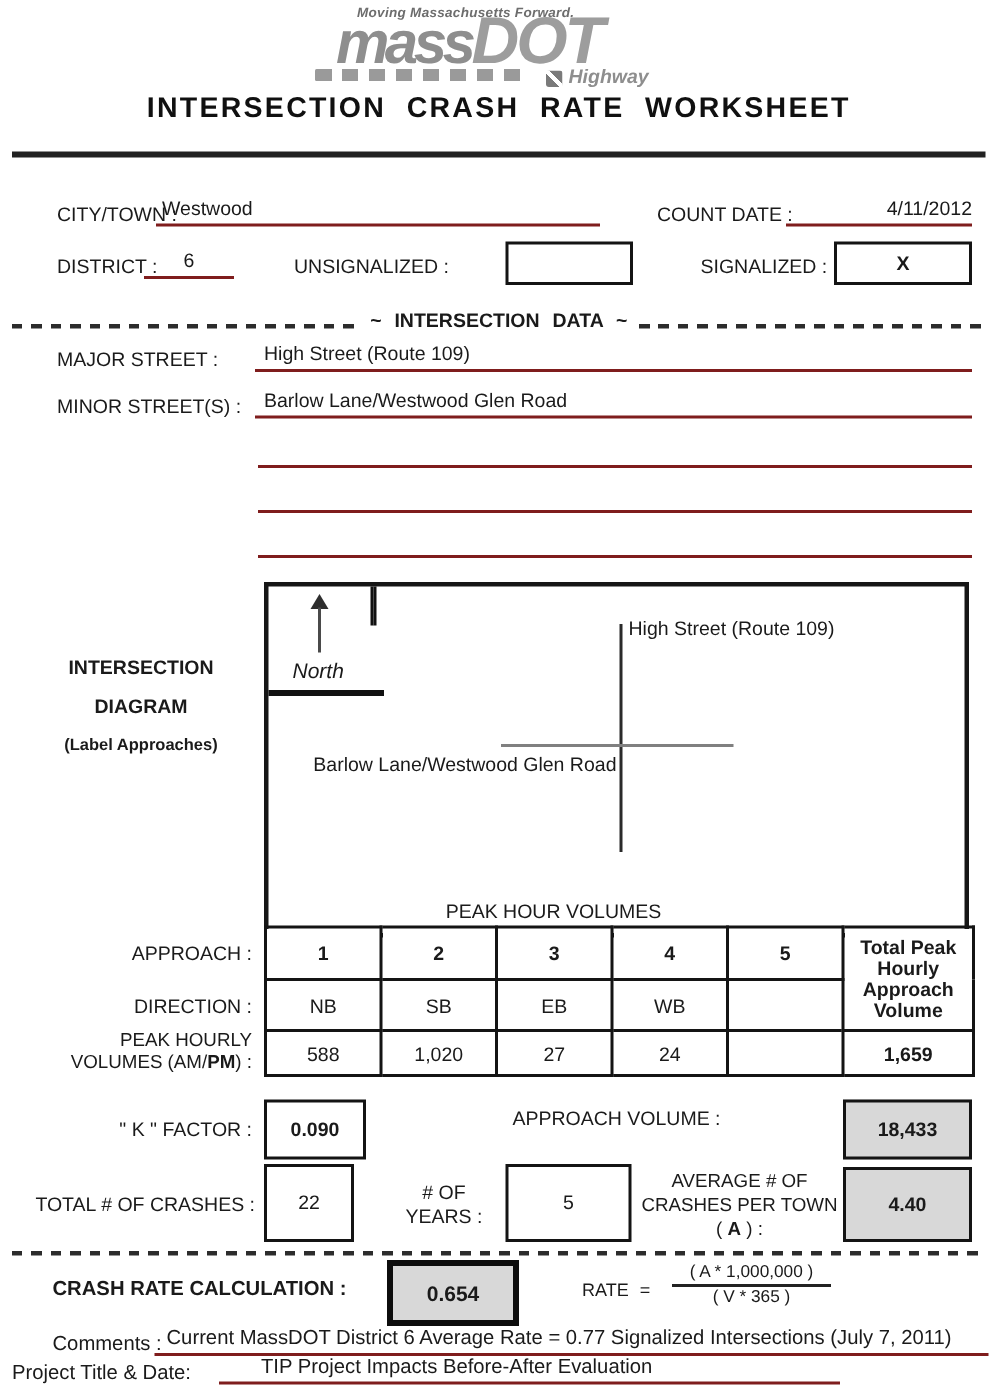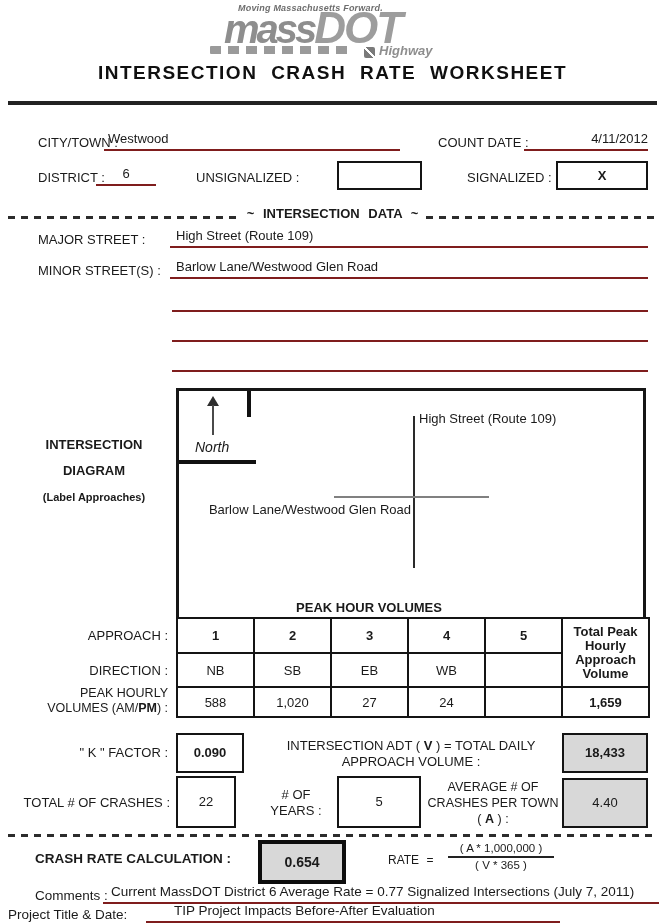--- a/index.html
+++ b/index.html
@@ -101,21 +101,21 @@
   .north-vbar {
     position: absolute; left: 68px; top: 0; width: 3px; height: 26px;
     border-left: 2px solid #111; border-right: 2px solid #111;
   }
   .cross-v { position: absolute; left: 234px; top: 25px; height: 152px; border-left: 2px solid #2a2a2a; }
   .cross-h { position: absolute; left: 155px; top: 105px; width: 155px; border-top: 2px solid #808080; }
   .street-v-label { position: absolute; left: 240px; top: 20px; font-size: 13px; }
   .street-h-label { position: absolute; left: 26px; top: 111px; width: 206px; text-align: right; font-size: 13px; white-space: nowrap; }
 
   
-  .peak-title { left: 176px; top: 600px; width: 386px; text-align: center; font-size: 13px; font-weight: bold; }
+  .peak-title { left: 176px; top: 600px; width: 386px; text-align: center; font-size: 13px; font-weight: normal; }
   .vol-table { left: 176px; top: 617px; border-collapse: collapse; table-layout: fixed; }
   .vol-table td {
     border: 2px solid #141414; text-align: center; font-size: 13px; vertical-align: middle;
     background: #fff; overflow: hidden;
   }
   .vol-table .c { width: 77px; } .vol-table .tot { width: 87px; }
   .row-approach td { height: 35px; font-weight: bold; }
   .row-direction td { height: 34px; }
   .row-volumes td { height: 30px; }
   .total-head { font-size: 12px; font-weight: bold; line-height: 14px; padding: 2px; }
@@ -123,21 +123,21 @@
   .k-label { left: 20px; top: 745px; width: 148px; }
   .k-box { left: 176px; top: 733px; width: 68px; height: 40px; line-height: 36px; font-weight: bold; }
   .adt-label { left: 262px; top: 738px; width: 298px; text-align: center; font-size: 13px; line-height: 16px; }
   .adt-box { left: 562px; top: 733px; width: 86px; height: 40px; line-height: 36px; font-weight: bold; }
 
   .crashes-label { left: 22px; top: 795px; width: 148px; }
   .crashes-box { left: 176px; top: 776px; width: 60px; height: 52px; line-height: 48px; }
   .years-label { left: 260px; top: 787px; width: 72px; text-align: center; font-size: 13px; line-height: 16px; }
   .years-box { left: 337px; top: 776px; width: 84px; height: 52px; line-height: 48px; }
   .avg-label { left: 426px; top: 779px; width: 134px; text-align: center; font-size: 12.5px; line-height: 16px; }
-  .avg-box { left: 562px; top: 778px; width: 86px; height: 50px; line-height: 46px; font-weight: normal; }
+  .avg-box { left: 562px; top: 778px; width: 86px; height: 50px; line-height: 46px; font-weight: bold; }
 
   
   .dashed-2 { left: 8px; top: 834px; width: 649px; }
   .cr-label { left: 35px; top: 851px; font-size: 13.5px; font-weight: bold; }
   .cr-box {
     left: 258px; top: 840px; width: 88px; height: 44px;
     border: 4px solid #0d0d0d; background: #d8d8d8;
     text-align: center; line-height: 36px; font-size: 14px; font-weight: bold;
   }
   .rate-eq { left: 388px; top: 853px; font-size: 12px; word-spacing: 4px; }
@@ -247,23 +247,20 @@
       <td class="c">24</td>
       <td class="c"></td>
       <td class="tot shaded bold">1,659</td>
     </tr>
   </tbody>
     </table>
 
   <div class="abs lbl lbl-r k-label">" K "  FACTOR :</div>
   <div class="abs box k-box">0.090</div>
   <div class="abs adt-label">
-    <div>
-      <span>INTERSECTION ADT ( </span><span class="bold">V</span><span> ) = TOTAL DAILY</span>
-    </div>
     <div><span>APPROACH VOLUME :</span></div>
   </div>
   <div class="abs box shaded adt-box">18,433</div>
 
   <div class="abs lbl lbl-r crashes-label">TOTAL # OF CRASHES :</div>
   <div class="abs box crashes-box">22</div>
   <div class="abs years-label">
     <div><span># OF</span></div>
     <div><span>YEARS :</span></div>
   </div>

